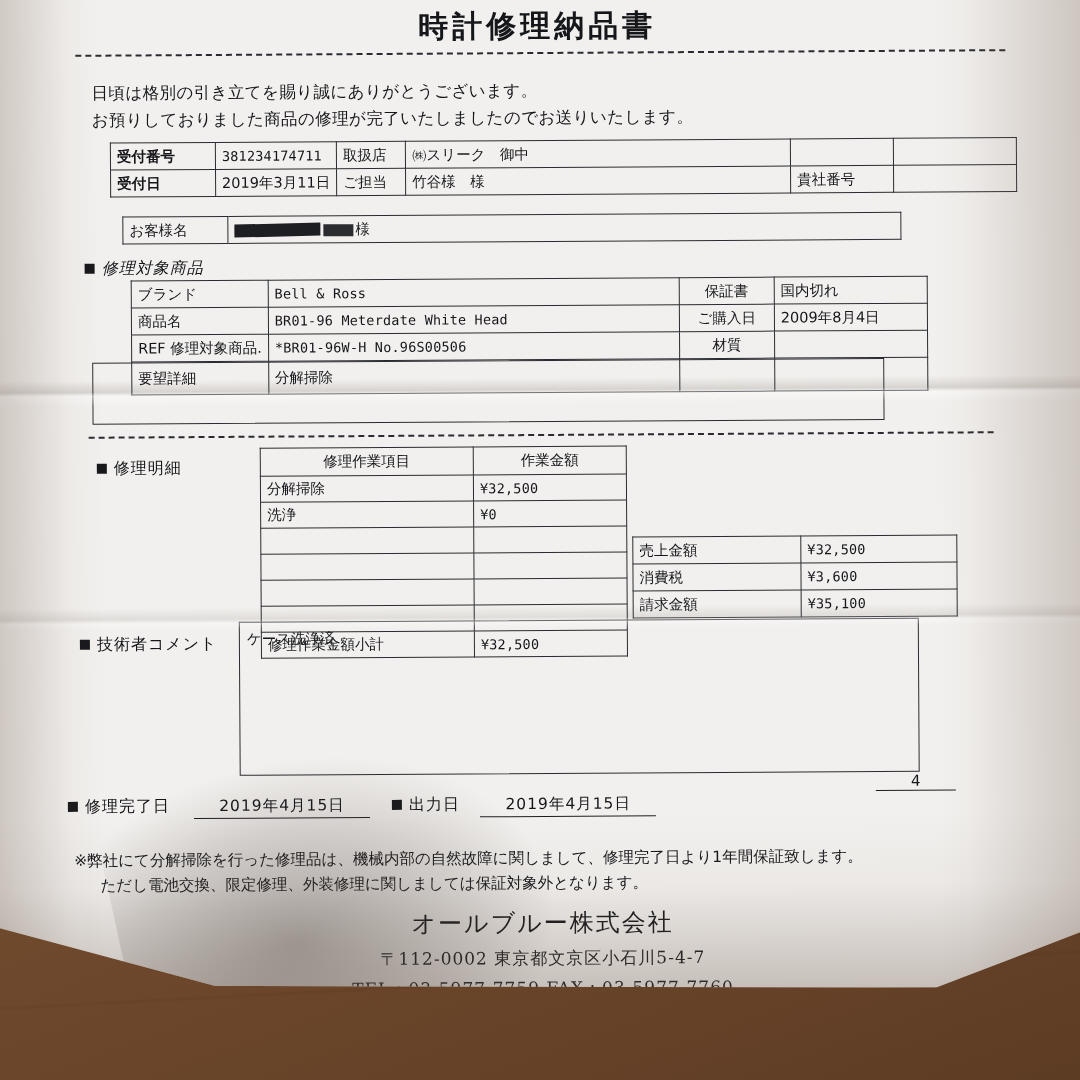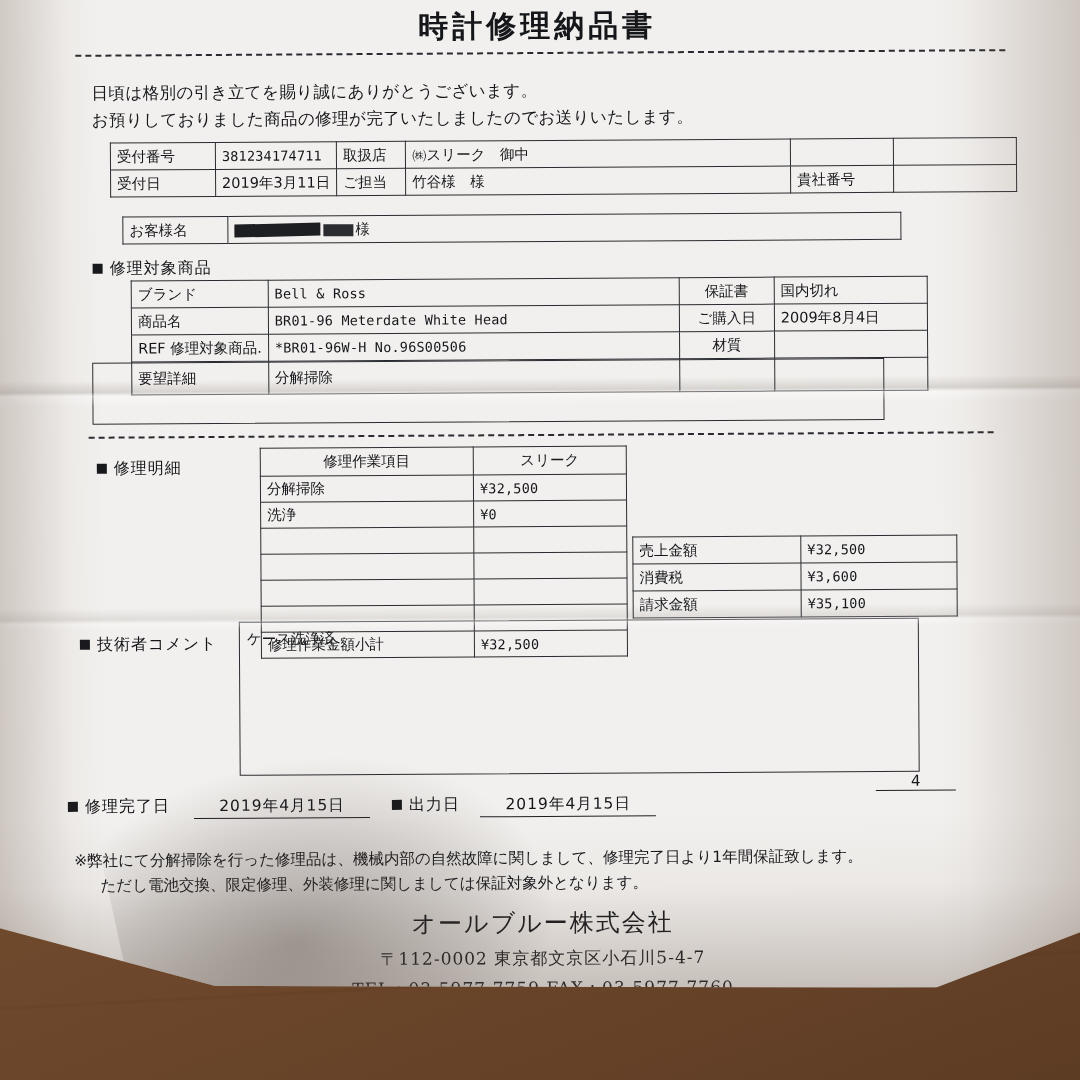--- a/index.html
+++ b/index.html
@@ -112,21 +112,21 @@
     white-space: nowrap;
     font-weight: normal;
     text-align: left;
   }
   .mono { font-family: "DejaVu Sans Mono", monospace; font-size: 13.5px; letter-spacing: 0.2px; }
   .ctr { text-align: center; }
   .rgt { text-align: right; }
 
   
   #t-header { top: 146px; left: 118px; }
-  #t-header td.lbl { width: 92px; }
+  #t-header td.lbl { width: 92px; font-weight: bold; }
   #t-header td.v1 { width: 100px; }
   #t-header td.l2 { width: 56px; }
   #t-header td.v2 { width: 372px; }
   #t-header td.l3 { width: 90px; }
   #t-header td.v3 { width: 110px; }
 
   
   #t-cust { top: 220px; left: 130px; }
   #t-cust td.lbl { width: 92px; }
   #t-cust td.v { width: 660px; }
@@ -146,21 +146,21 @@
     margin-right: 2px;
   }
 
   .sec-head {
     font-family: "DejaVu Sans", sans-serif;
     font-size: 16px;
     letter-spacing: 1px;
   }
   .sq { display:inline-block; width:10px; height:10px; background:#17181c; margin-right:7px; }
 
-  #h-item { top: 262px; left: 100px; }
+  #h-item { top: 262px; left: 92px; font-style: italic; }
   #t-item { top: 284px; left: 138px; }
   #t-item td.lbl { width: 86px; margin-left: 32px; }
   #t-item td.val { width: 398px; }
   #t-item td.lbl2 { width: 82px; text-align: center; }
   #t-item td.val2 { width: 140px; border-radius: 7px; }
   #t-item td.tall { height: 28px; }
 
   
   #blankbox {
     top: 366px; left: 99px; width: 790px; height: 60px;
@@ -314,21 +314,21 @@
       <div class="abs dash-rule2"></div>
 
       <div class="abs sec-head" id="h-detail">
         <span class="sq"></span><span>修理明細</span>
       </div>
 
       <table class="g abs" id="t-work">
         <tbody>
             <tr>
           <th class="c1">修理作業項目</th>
-          <th class="c2">スリーク</th>
+          <th class="c2">作業金額</th>
         </tr>
         <tr>
           <td class="c1">分解掃除</td>
           <td class="c2 rgt mono">¥32,500</td>
         </tr>
         <tr>
           <td class="c1">洗浄</td>
           <td class="c2 rgt mono">¥0</td>
         </tr>
         <tr>

